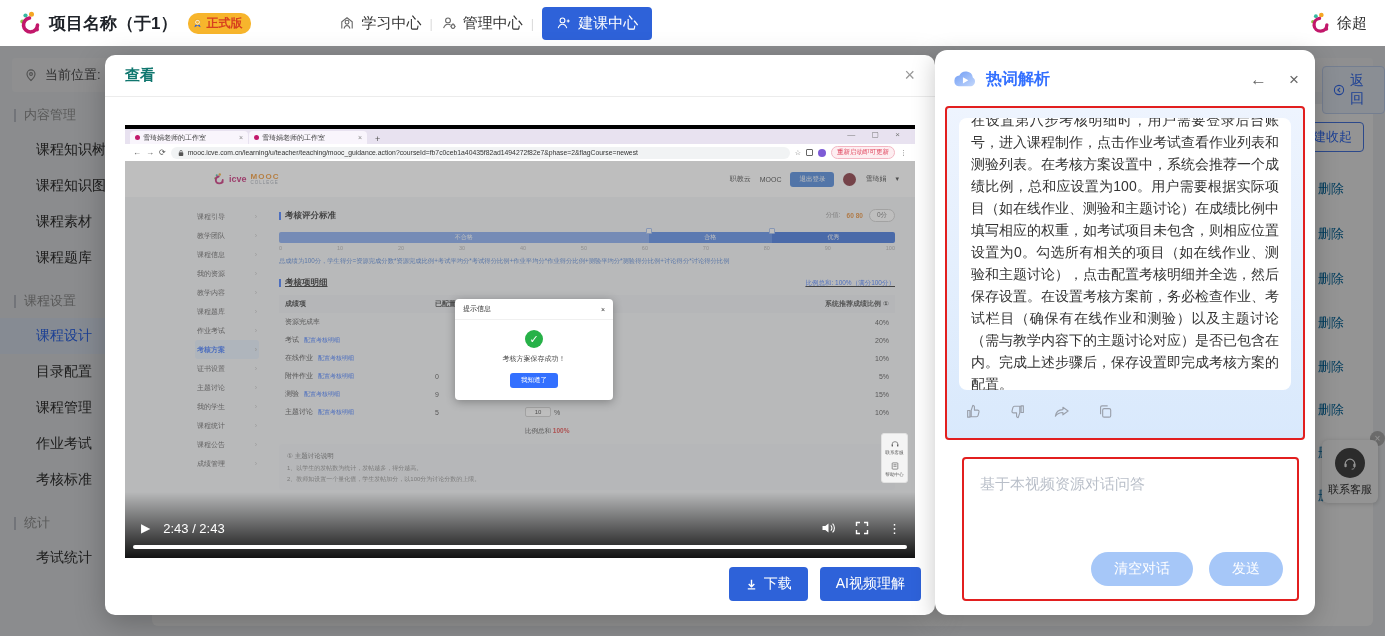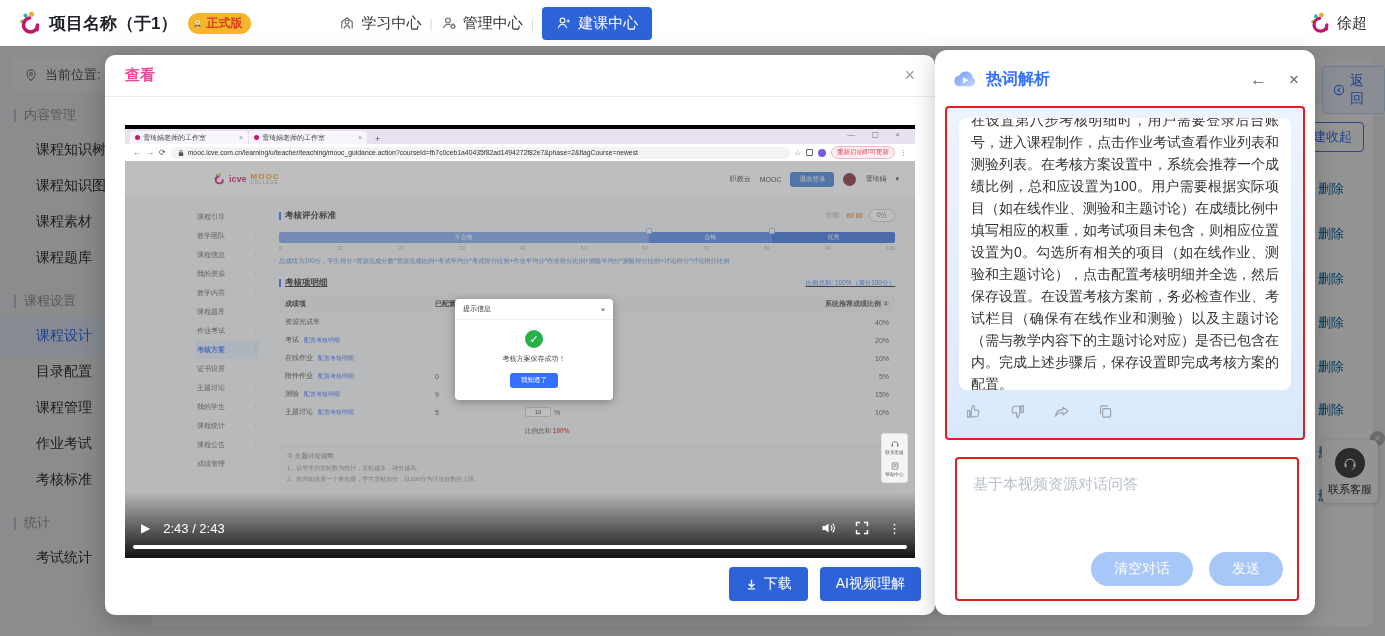--- a/index.html
+++ b/index.html
@@ -32,21 +32,21 @@
   .support { position:absolute; left:1322px; top:440px; width:56px; z-index:2; background:#fff; border-radius:6px; box-shadow:0 1px 5px rgba(0,0,0,.18); text-align:center; padding:8px 0 6px; }
   .support .circ { width:30px; height:30px; border-radius:50%; background:#4a4a4a; margin:0 auto 4px; display:flex; align-items:center; justify-content:center; }
   .support .lbl { font-size:11px; color:#333; }
   .support-x { position:absolute; left:1370px; top:431px; width:15px; height:15px; border-radius:50%; background:#b9b9b9; color:#fff; font-size:10px; line-height:15px; text-align:center; z-index:2; }
 
   .dim { position:absolute; left:0; top:46px; right:0; bottom:0; background:rgba(0,0,0,0.42); z-index:10; }
 
   
   .modal { position:absolute; left:105px; top:55px; width:830px; height:560px; background:#fff; border-radius:10px; z-index:20; box-shadow:0 8px 30px rgba(0,0,0,.25); }
   .modal-head { height:42px; display:flex; align-items:center; justify-content:space-between; padding:0 20px; border-bottom:1px solid #ececec; }
-  .modal-title { font-size:15px; font-weight:bold; color:#ec4899; }
+  .modal-title { font-size:15px; font-weight:bold; color:#0f766e; }
   .modal-close { color:#999; font-size:18px; cursor:pointer; }
   .player-wrap { margin:28px 20px 0; }
   .player { position:relative; width:790px; height:433px; background:#000; overflow:hidden; }
 
   
   .chrome { position:absolute; top:4px; left:0; width:100%; }
   .tabs-bar { height:15px; background:#e8e2f0; display:flex; align-items:flex-end; padding-left:5px; position:relative; }
   .tab { width:118px; height:13px; background:#f9f5fc; border-radius:4px 4px 0 0; display:flex; align-items:center; gap:3px; padding:0 5px; font-size:7px; color:#444; margin-right:1px; }
   .tab .fav { width:5px; height:5px; border-radius:50%; background:#c2186b; flex:none; }
   .tab .tx { flex:1; white-space:nowrap; overflow:hidden; }
@@ -137,21 +137,21 @@
   .ai-panel { position:absolute; left:935px; top:50px; width:380px; height:565px; background:#fff; border-radius:12px; z-index:30; box-shadow:0 6px 24px rgba(0,0,0,.22); }
   .panel-head { display:flex; align-items:center; gap:8px; padding:16px 16px 0; }
   .panel-title { color:#3370ff; font-size:16px; font-weight:bold; }
   .panel-head-icons { margin-left:auto; display:flex; gap:22px; color:#666; font-size:17px; }
   .panel-head-icons span { cursor:pointer; }
   .msg-zone { position:absolute; left:10px; right:10px; top:56px; height:334px; border:2px solid #e21f1f; border-radius:4px; background:linear-gradient(180deg,#eef4fe 0%,#d9e9fc 100%); padding:10px 12px; overflow:hidden; }
   .bubble { background:#fff; border-radius:8px; padding:0 12px 10px; overflow:hidden; max-height:272px; }
   .bubble-inner { font-size:14px; line-height:22px; color:#333; margin-top:-9px; text-align:justify; }
   .msg-actions { display:flex; gap:27px; margin:13px 6px 0; color:#9aa0ab; }
   .act-ic { width:17px; height:17px; cursor:pointer; }
-  .input-zone { position:absolute; left:20px; right:16px; bottom:14px; height:144px; border:2px solid #e21f1f; border-radius:4px; background:#fff; padding:16px; }
+  .input-zone { position:absolute; left:27px; right:16px; bottom:14px; height:144px; border:2px solid #e21f1f; border-radius:4px; background:#fff; padding:16px; }
   .placeholder { color:#b9bfc9; font-size:15px; }
   .chat-actions { position:absolute; right:14px; bottom:13px; display:flex; gap:16px; }
   .pill-btn { background:#a6c7f8; color:#fff; font-size:14px; border-radius:17px; padding:8px 23px; border:none; cursor:pointer; }
 </style>
 </head>
 <body>
 
 <div class="app">
 
   <div class="top-header">

